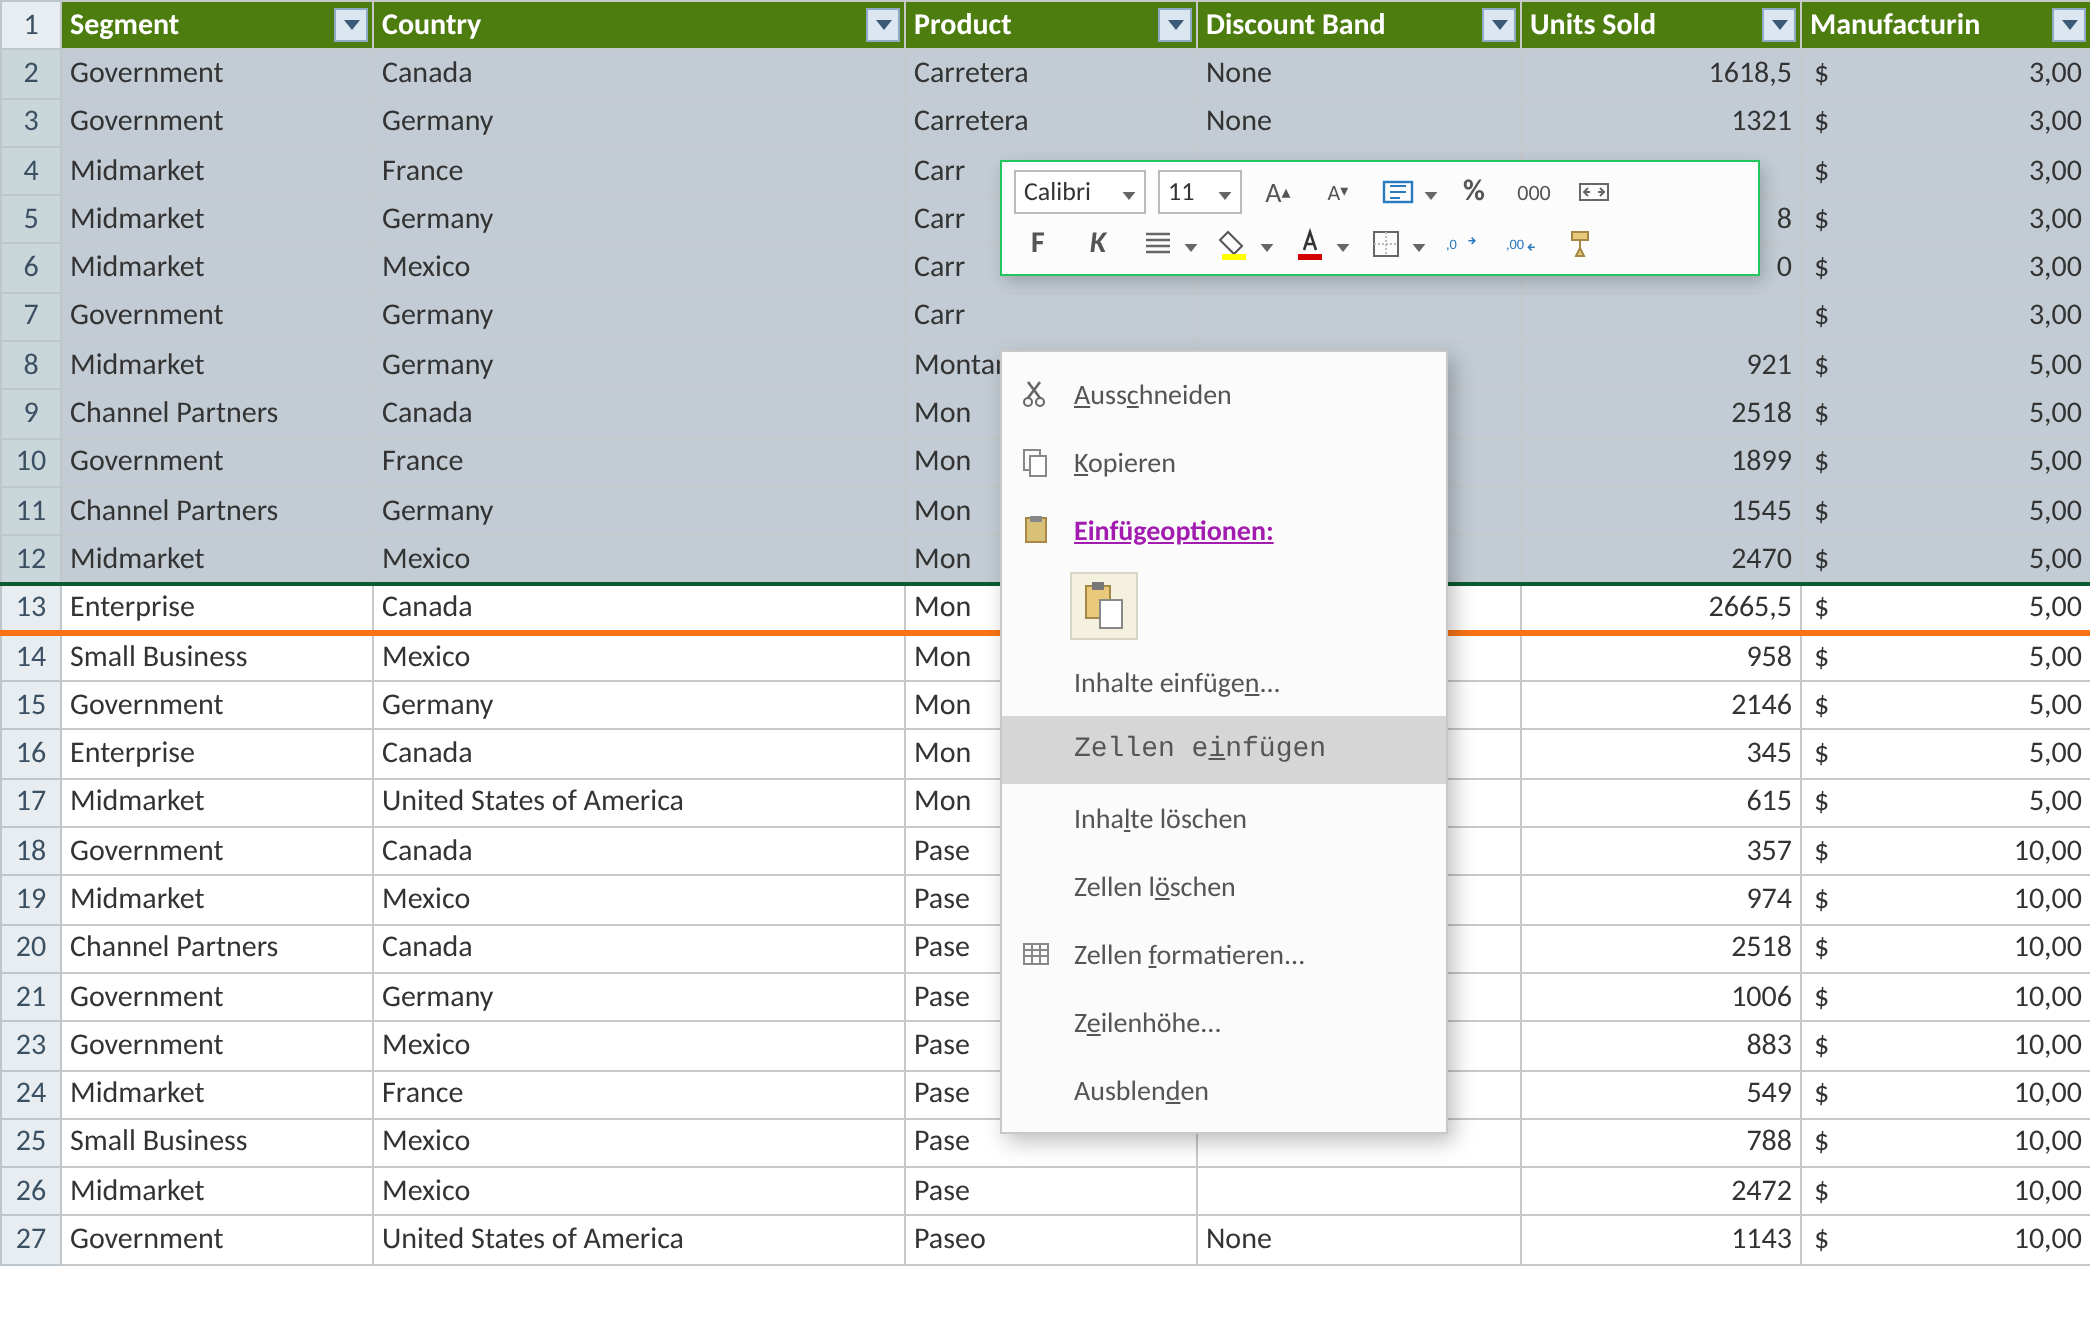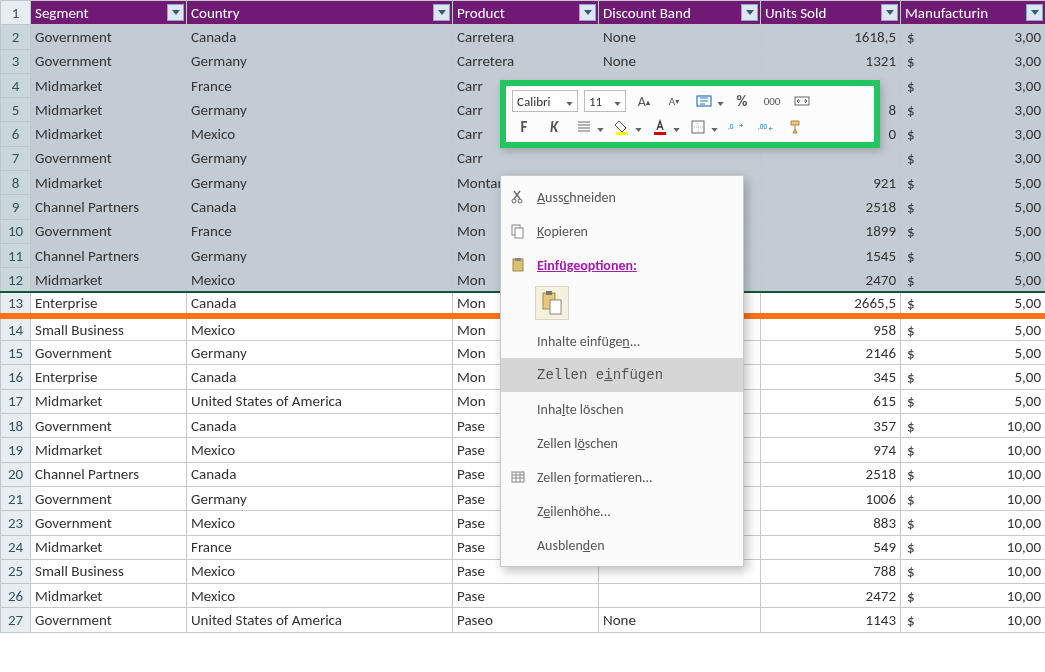--- a/index.html
+++ b/index.html
@@ -26,72 +26,72 @@
 .sheet .rowhdr {
   background: #e8edf1;
   text-align: center;
   color: #3b5163;
   font-weight: normal;
   border: 1px solid #bfc6cc;
   width: 30px;
 }
 .sheet .rowhdr.sel { background: #c9d6da; }
 .sheet thead th {
-  background: #701a75;
+  background: #4d7c0f;
   color: #fff;
-  font-weight: normal;
+  font-weight: bold;
   position: relative;
 }
 .sheet thead th .filter-btn {
   position: absolute; right: 2px; top: 3px;
   width: 17px; height: 17px;
   background: #dbe6f0;
   border: 1px solid #8faac4;
   display: flex; align-items: center; justify-content: center;
 }
 .sheet thead th .filter-btn svg { width: 8px; height: 5px; }
 .sheet tbody tr.sel td { background: #c3ccd4; }
 .sheet tbody tr td.num { text-align: right; }
 .sheet tbody tr td.cur { text-align: left; padding-left:6px; position: relative; }
 .sheet tbody tr td.cur span.amt { float: right; }
-.sheet tbody tr.row13 { border-top: 2px solid #0b5a32; border-bottom: 6px solid #f97316; }
+.sheet tbody tr.row13 { border-top: 2px solid #0b5a32; border-bottom: 3px solid #f97316; }
 .col-rh { width: 30px; }
 .col-a { width: 156px; }
 .col-b { width: 266px; }
 .col-c { width: 146px; }
 .col-d { width: 162px; }
 .col-e { width: 140px; }
 .col-f { width: 145px; }
 
 
 .minitb {
   position: absolute;
   left: 500px; top: 80px;
   width: 380px;
   background: #fcfcfc;
-  border: 6px solid #22c55e;
+  border: 1px solid #22c55e;
   box-shadow: 2px 3px 8px rgba(0,0,0,0.2);
   padding: 4px 6px;
   display: flex; flex-direction: column; gap: 4px;
 }
 .minitb .row { display: flex; align-items: center; gap: 6px; }
 .minitb .ddl { border: 1px solid #bbb; height: 22px; display: flex; align-items: center; padding: 0 4px; font-size: 13px; background: #fff; justify-content: space-between; }
 .minitb .ddl.font { width: 66px; }
 .minitb .ddl.size { width: 42px; }
 .minitb .tbtn { width: 24px; height: 22px; display: flex; align-items: center; justify-content: center; color: #555; }
 .minitb .tbtn svg { width: 16px; height: 16px; }
 .minitb .dd { display:flex; align-items:center; }
 .minitb .dd .caret { margin-left: 1px; }
 .caret svg { width: 7px; height: 4px; }
 
 
 .ctx {
   position: absolute;
   left: 500px; top: 175px;
-  width: 244px;
+  width: 224px;
   background: #fbfbfb;
   border: 1px solid #c8c8c8;
   box-shadow: 3px 4px 10px rgba(0,0,0,0.25);
   padding: 4px 0;
 }
 .ctx .item {
   display: flex; align-items: center;
   height: 34px;
   padding: 0 10px 0 6px;
   color: #555;

